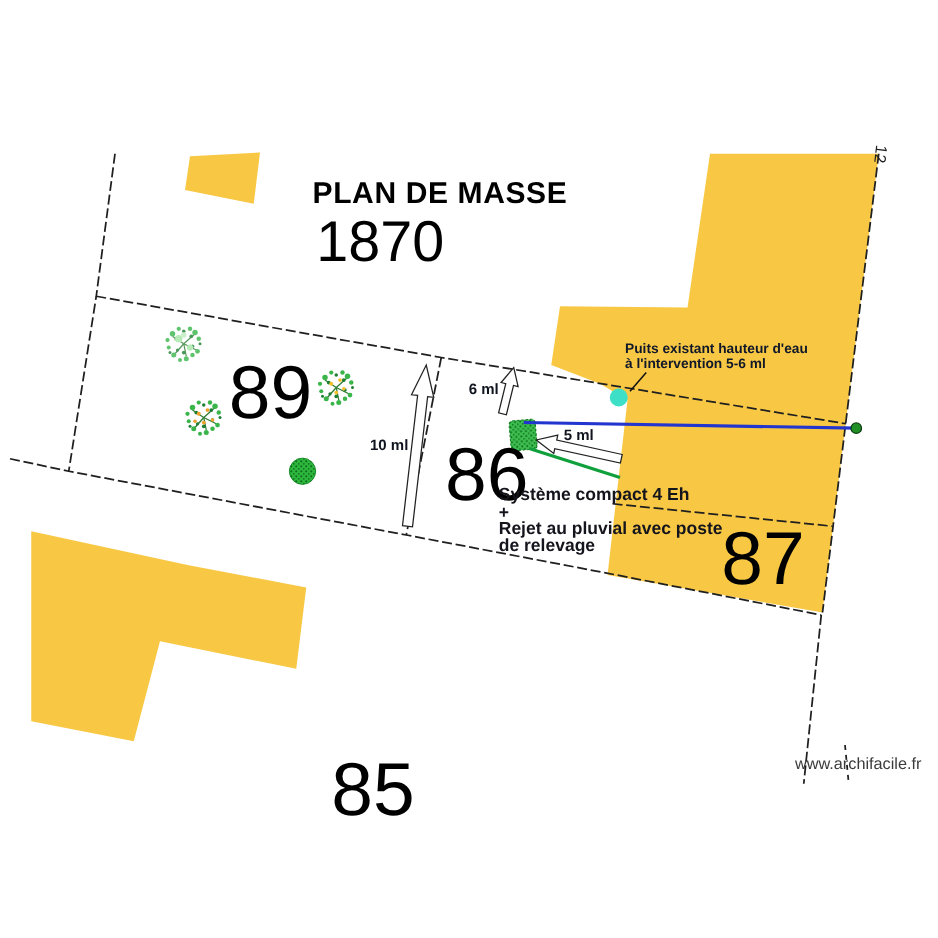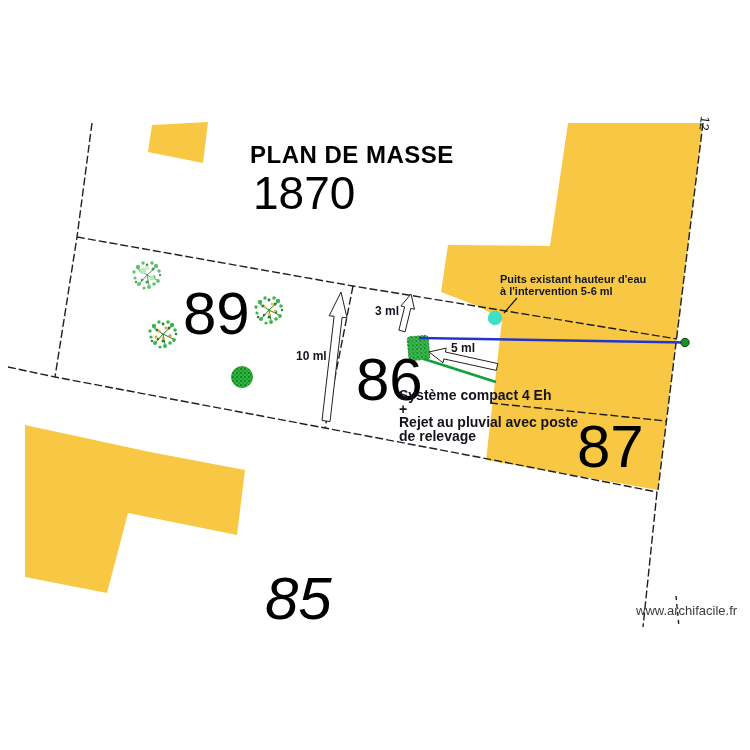--- a/index.html
+++ b/index.html
@@ -127,24 +127,24 @@
       <polygon points="497.8,363.6 445.4,352 446.2,348.1 429,352 443,362.8 443.8,358.9 496.3,370.4"></polygon>
     </g>
   </svg>
 
   <div class="lbl title" style="left:250px;top:143px;">PLAN DE MASSE</div>
   <div class="lbl bignum" style="left:253px;top:170px;">1870</div>
 
   <div class="lbl parcel" style="left:183px;top:284px;">89</div>
   <div class="lbl parcel" style="left:356px;top:350px;">86</div>
   <div class="lbl parcel" style="left:577px;top:417px;">87</div>
-  <div class="lbl parcel" style="left:265px;top:569px;font-style:italic;">85</div>
+  <div class="lbl parcel" style="left:265px;top:602px;">85</div>
 
   <div class="lbl meas" style="left:296px;top:350px;">10 ml</div>
-  <div class="lbl meas" style="left:375px;top:305px;">3 ml</div>
+  <div class="lbl meas" style="left:375px;top:305px;">6 ml</div>
   <div class="lbl meas" style="left:451px;top:342px;">5 ml</div>
 
   <div class="lbl note note-puits" style="left:500px;top:274px;">Puits existant hauteur d'eau
 à l'intervention 5-6 ml</div>
   <div class="lbl note note-sys" style="left:388px;top:389px;margin-left:11px;">Système compact 4 Eh
 +
 Rejet au pluvial avec poste
 de relevage</div>
 
   <div class="lbl dim-rot" style="left:712px;top:117px;">12</div>

